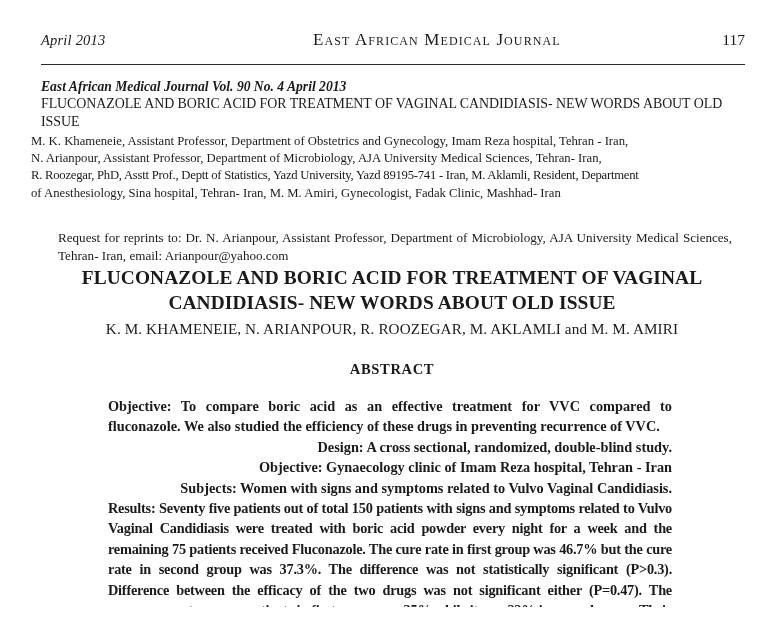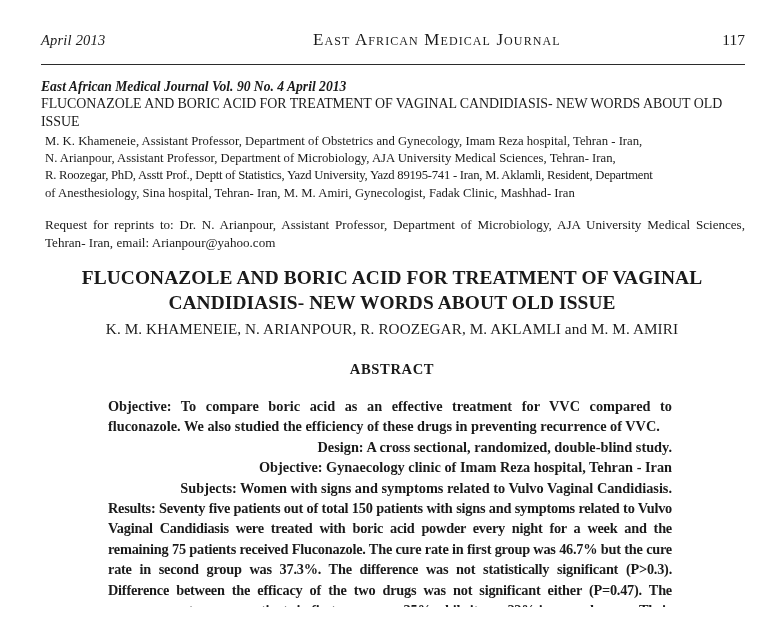--- a/index.html
+++ b/index.html
@@ -76,42 +76,42 @@
   }
   .run-title {
     font-size: 13.9px;
     line-height: 17.5px;
     letter-spacing: -0.05px;
   }
 
   
   .affil {
     position: absolute;
-    left: 45px;
+    left: 31px;
     top: 133px;
     width: 708px;
     font-size: 12.7px;
     line-height: 17.2px;
     text-align: justify;
     text-justify: inter-word;
   }
   .affil p { margin: 0; }
   .affil p.tight { letter-spacing: -0.25px; }
 
   
   .reprints {
     position: absolute;
     left: 41px;
     top: 212px;
     width: 708px;
     font-size: 13.1px;
     line-height: 17.6px;
     text-align: justify;
   }
-  .reprints p { margin: 4px; }
+  .reprints p { margin: 17px; }
 
   
   .main-title {
     position: absolute;
     left: 72px;
     top: 265px;
     width: 640px;
     text-align: center;
     font-weight: bold;
     font-size: 19.4px;

